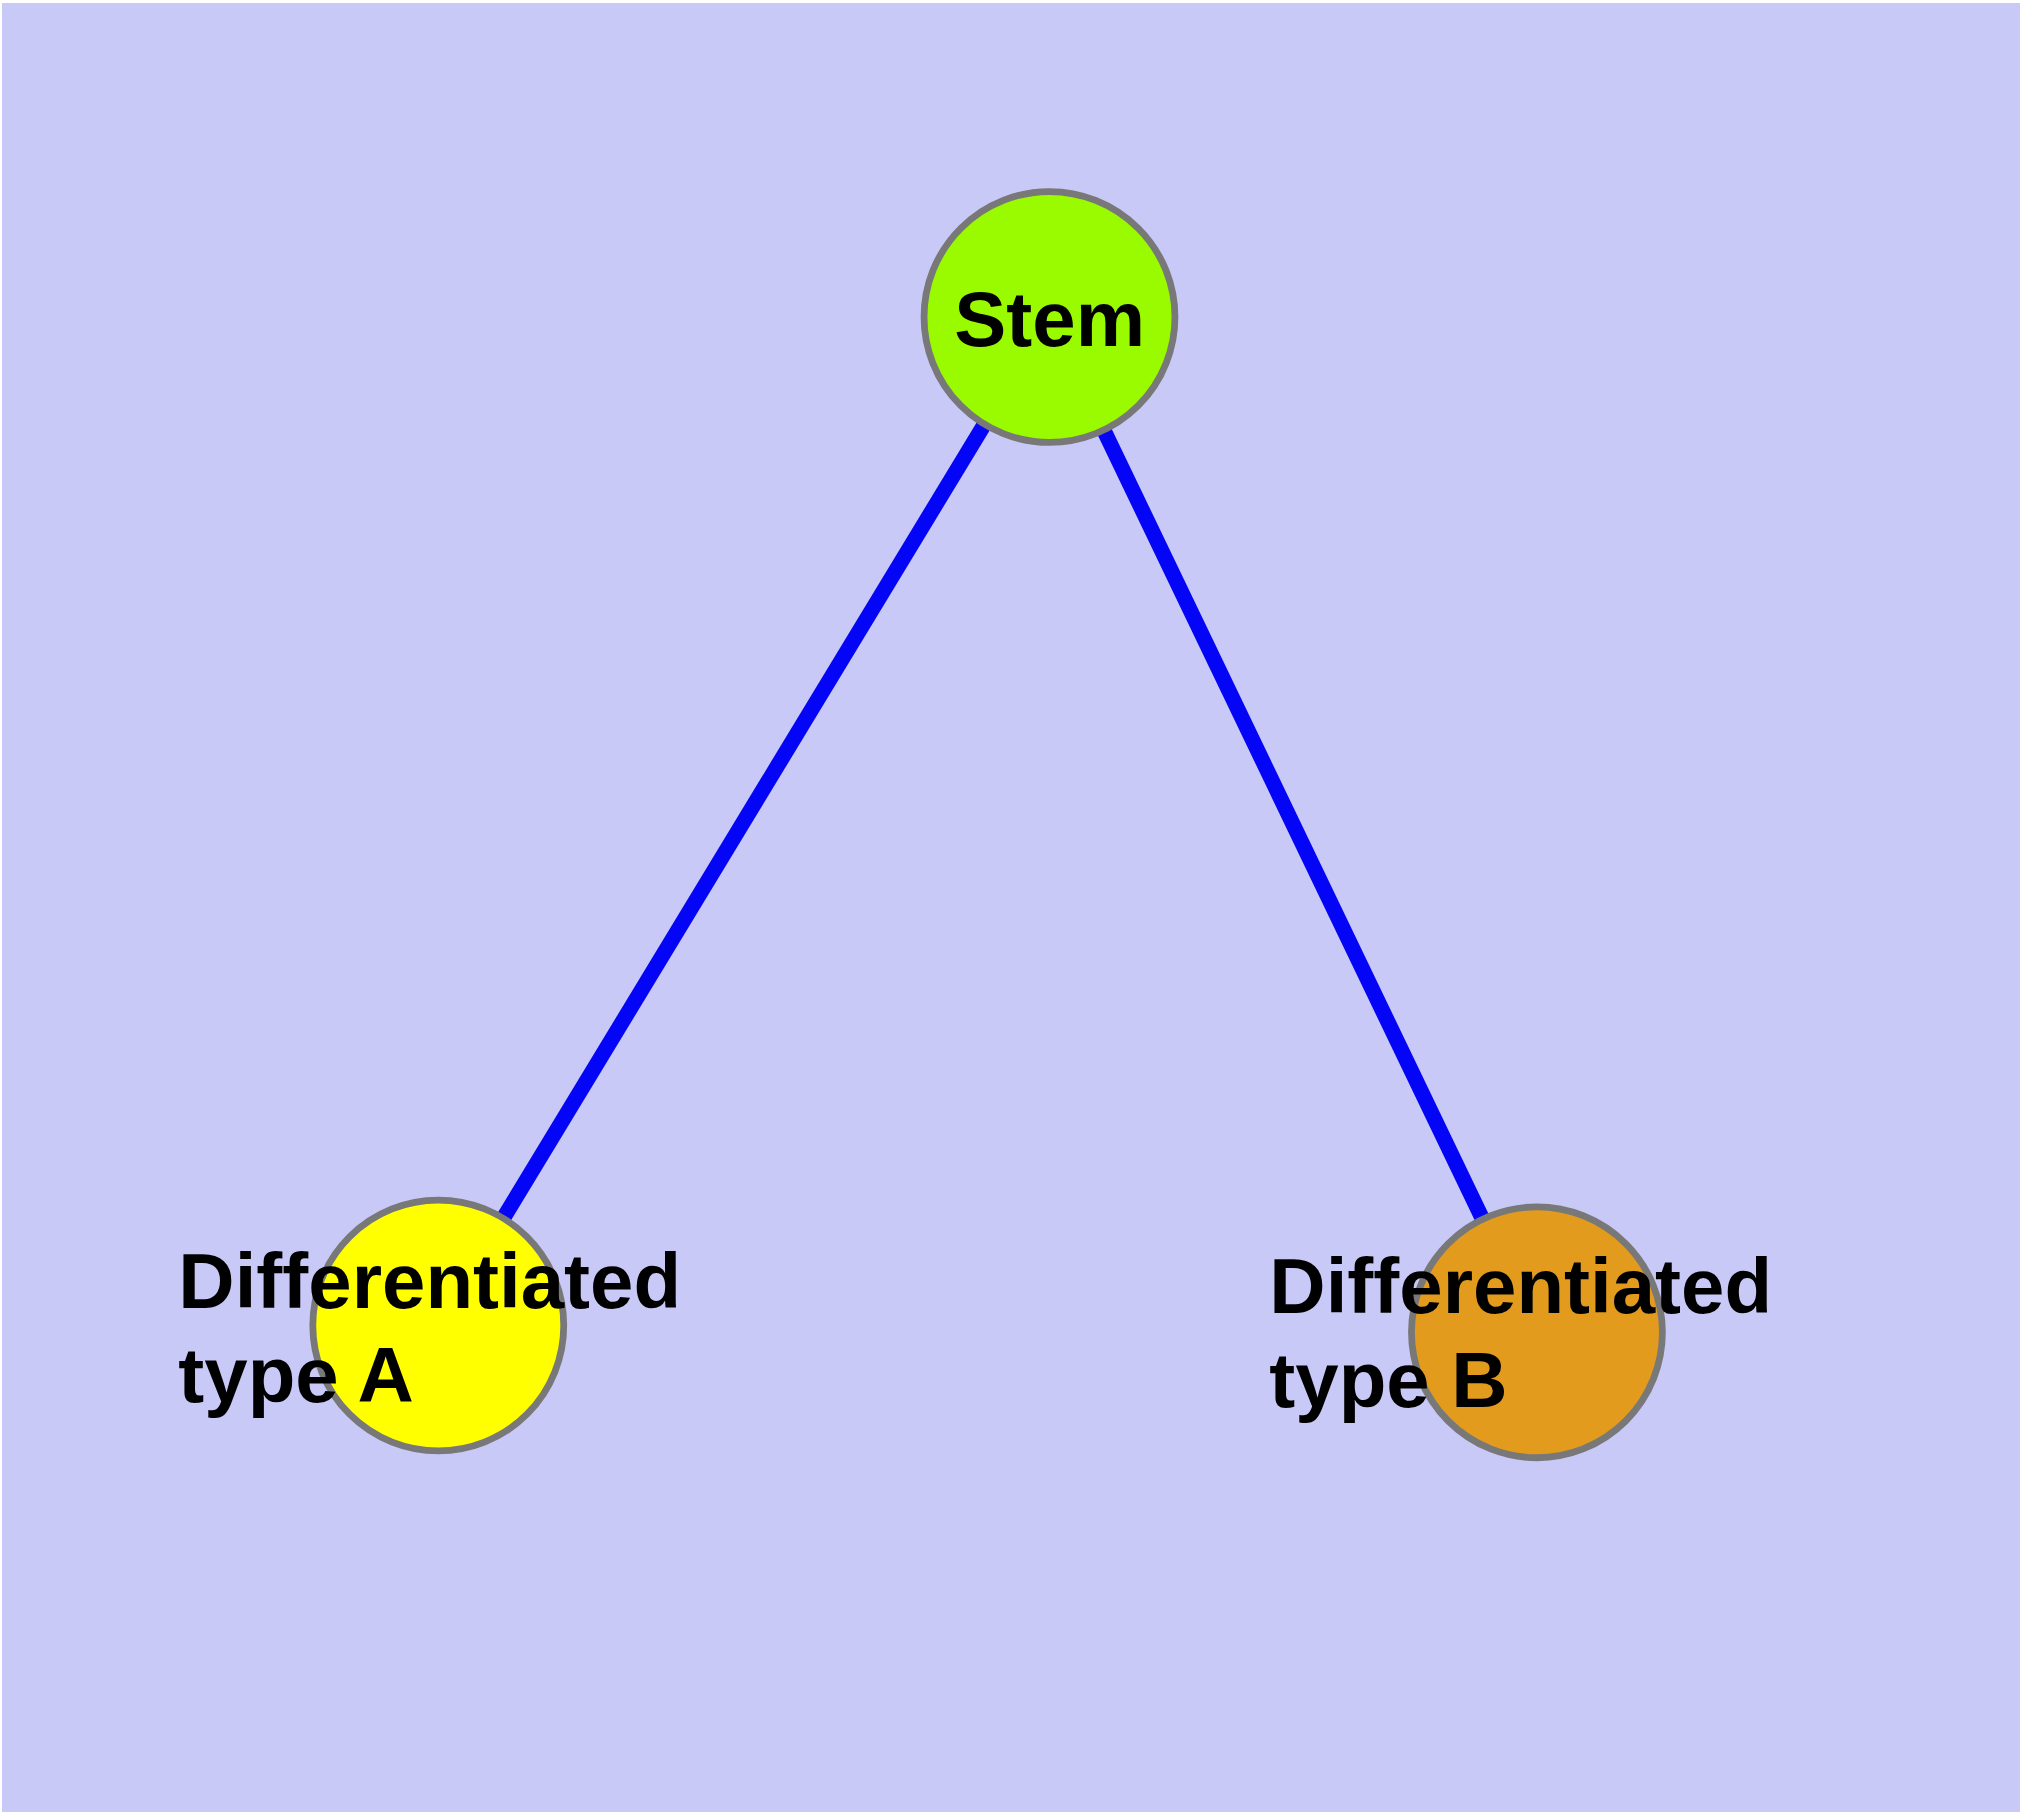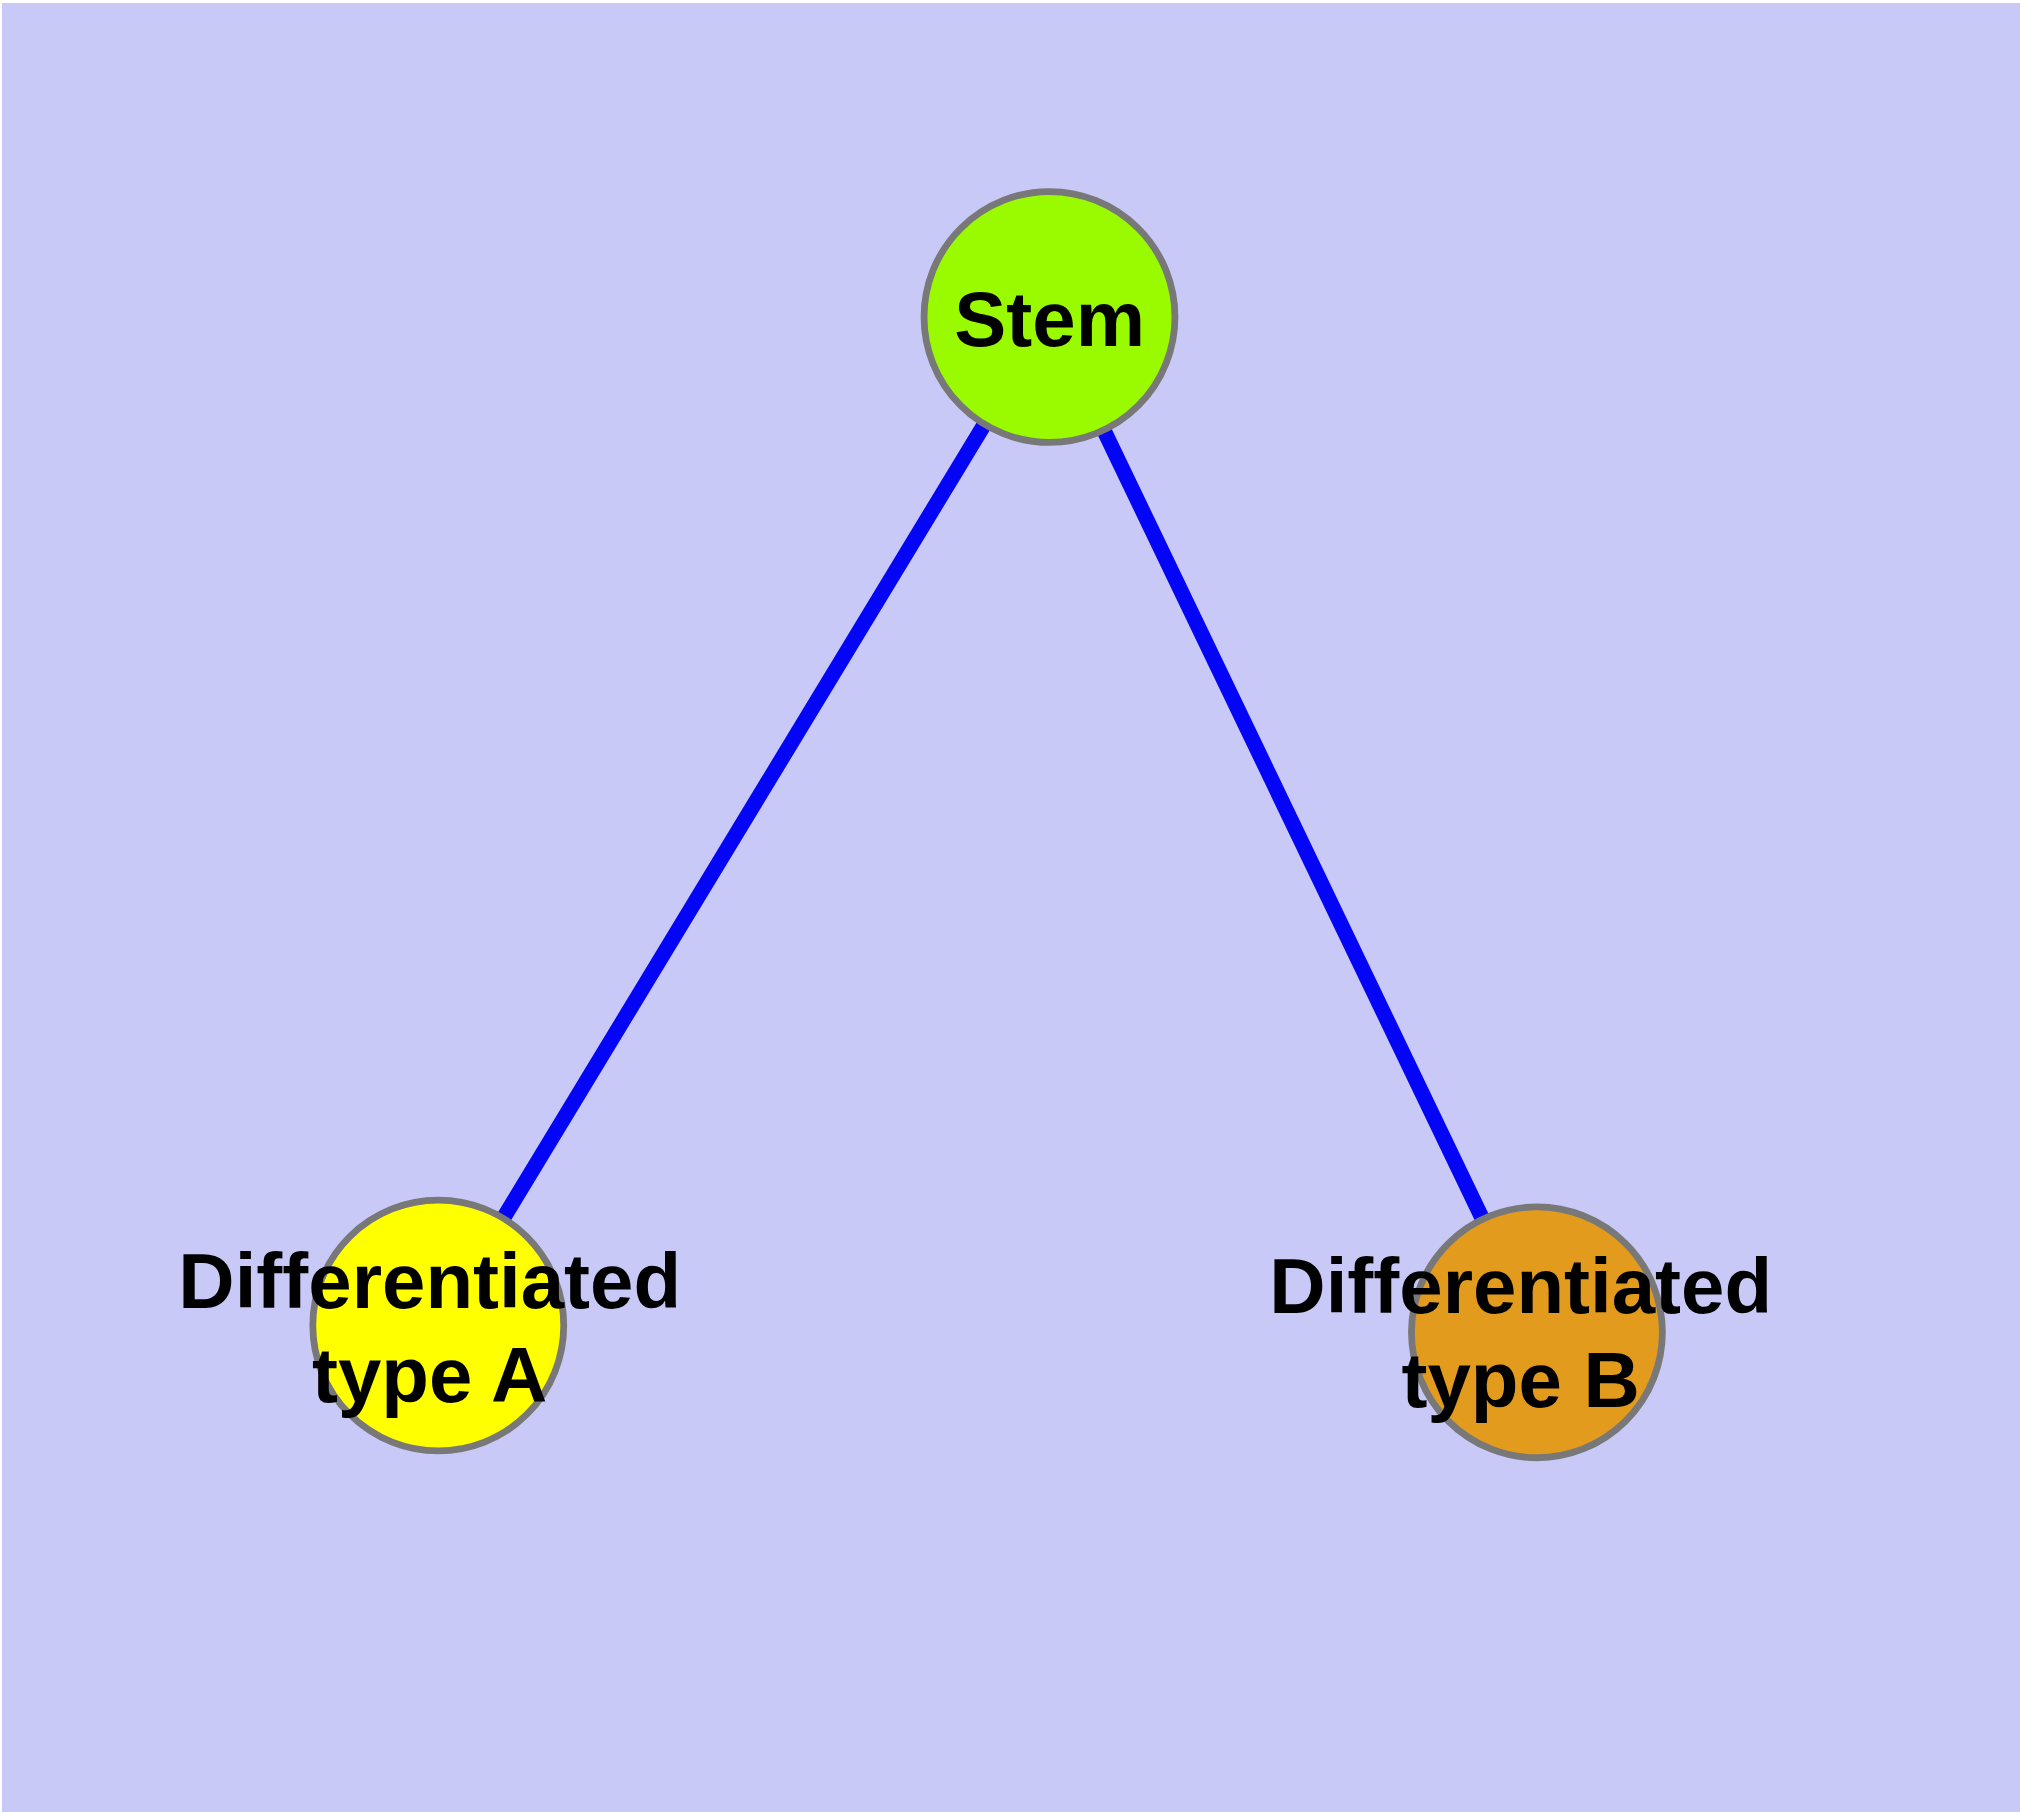--- a/index.html
+++ b/index.html
@@ -33,21 +33,21 @@
     stroke-width: 18;
     fill: none;
   }
   .node-circle {
     stroke: #787878;
     stroke-width: 8;
   }
   .node-label {
     position: absolute;
     transform: translate(-50%, -50%);
-    text-align: center;
+    text-align: left;
     white-space: pre-line;
     color: #000000;
     font-size: 78px;
     font-weight: bold;
     line-height: 1.2;
     letter-spacing: 0;
     pointer-events: none;
   }
   .label-stem   { left: 1048px; top: 317px;  }
   .label-type-a { left: 428px;  top: 1326px; }

